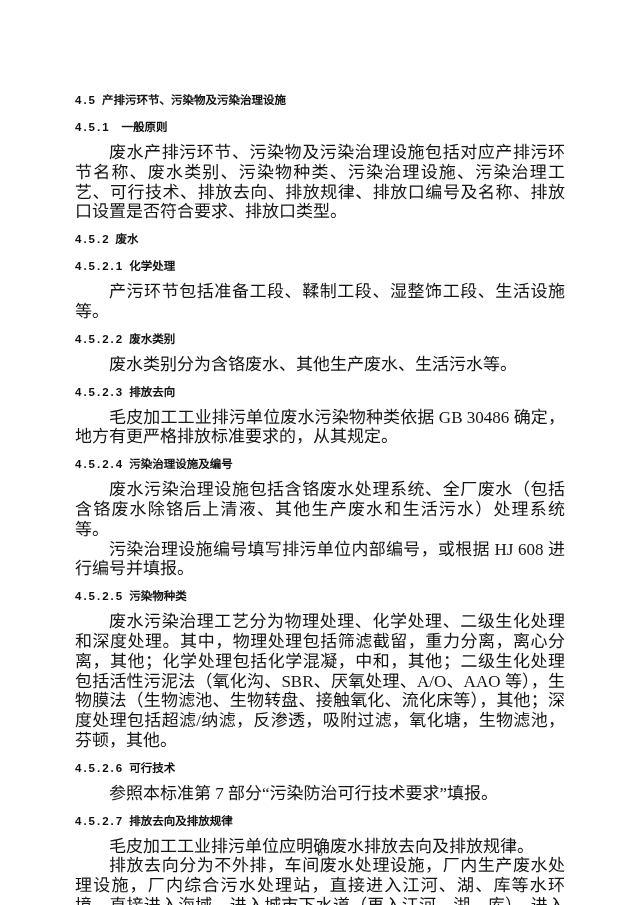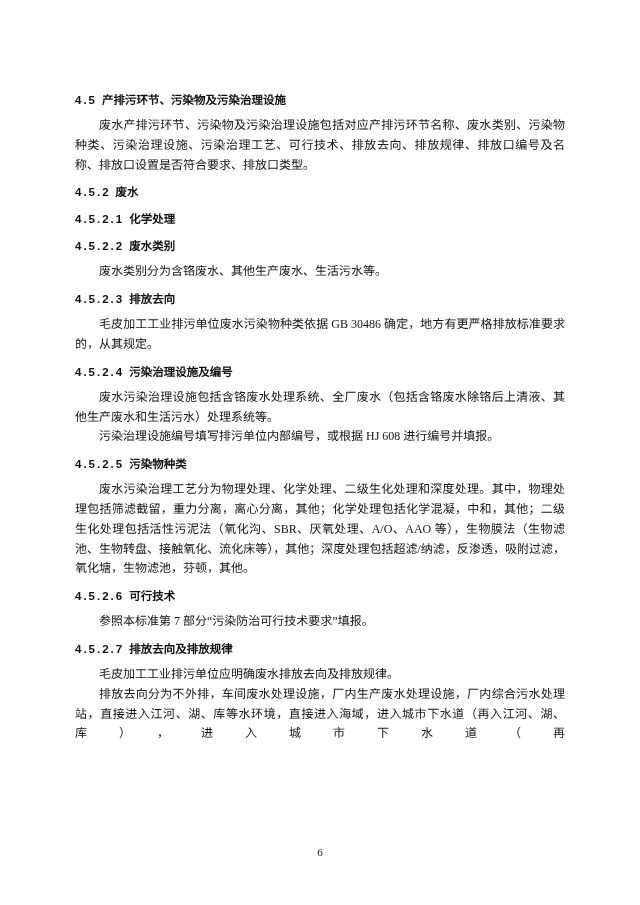--- a/index.html
+++ b/index.html
@@ -28,21 +28,21 @@
   }
   .hd .hnum {
     letter-spacing: 2px;
     margin-right: 5px;
   }
   .hd.wide-gap .hnum { margin-right: 11px; }
   .hd.top { margin-top: 0; }
   
   .para {
     font-family: "Liberation Serif", "DejaVu Serif", serif;
-    font-size: 12px;
+    font-size: 17px;
     line-height: 19.8px;
     text-align: justify;
     text-indent: 2em;
     margin: 0;
     color: #141414;
   }
   .para.cont { text-align-last: justify; }
   .pageno {
     position: absolute;
     bottom: 47px;
@@ -57,31 +57,35 @@
 </head>
 <body>
 
 <div class="page">
   <div class="content">
 
     <div class="hd top">
       <span class="hnum">4.5</span><span>产排污环节、污染物及污染治理设施</span>
     </div>
 
+    <div class="hd wide-gap">
+      <span class="hnum">4.5.1</span><span>一般原则</span>
+    </div>
 
     <p class="para">废水产排污环节、污染物及污染治理设施包括对应产排污环节名称、废水类别、污染物种类、污染治理设施、污染治理工艺、可行技术、排放去向、排放规律、排放口编号及名称、排放口设置是否符合要求、排放口类型。</p>
 
     <div class="hd">
       <span class="hnum">4.5.2</span><span>废水</span>
     </div>
 
     <div class="hd">
       <span class="hnum">4.5.2.1</span><span>化学处理</span>
     </div>
 
+    <p class="para">产污环节包括准备工段、鞣制工段、湿整饰工段、生活设施等。</p>
 
     <div class="hd">
       <span class="hnum">4.5.2.2</span><span>废水类别</span>
     </div>
 
     <p class="para">废水类别分为含铬废水、其他生产废水、生活污水等。</p>
 
     <div class="hd">
       <span class="hnum">4.5.2.3</span><span>排放去向</span>
     </div>

